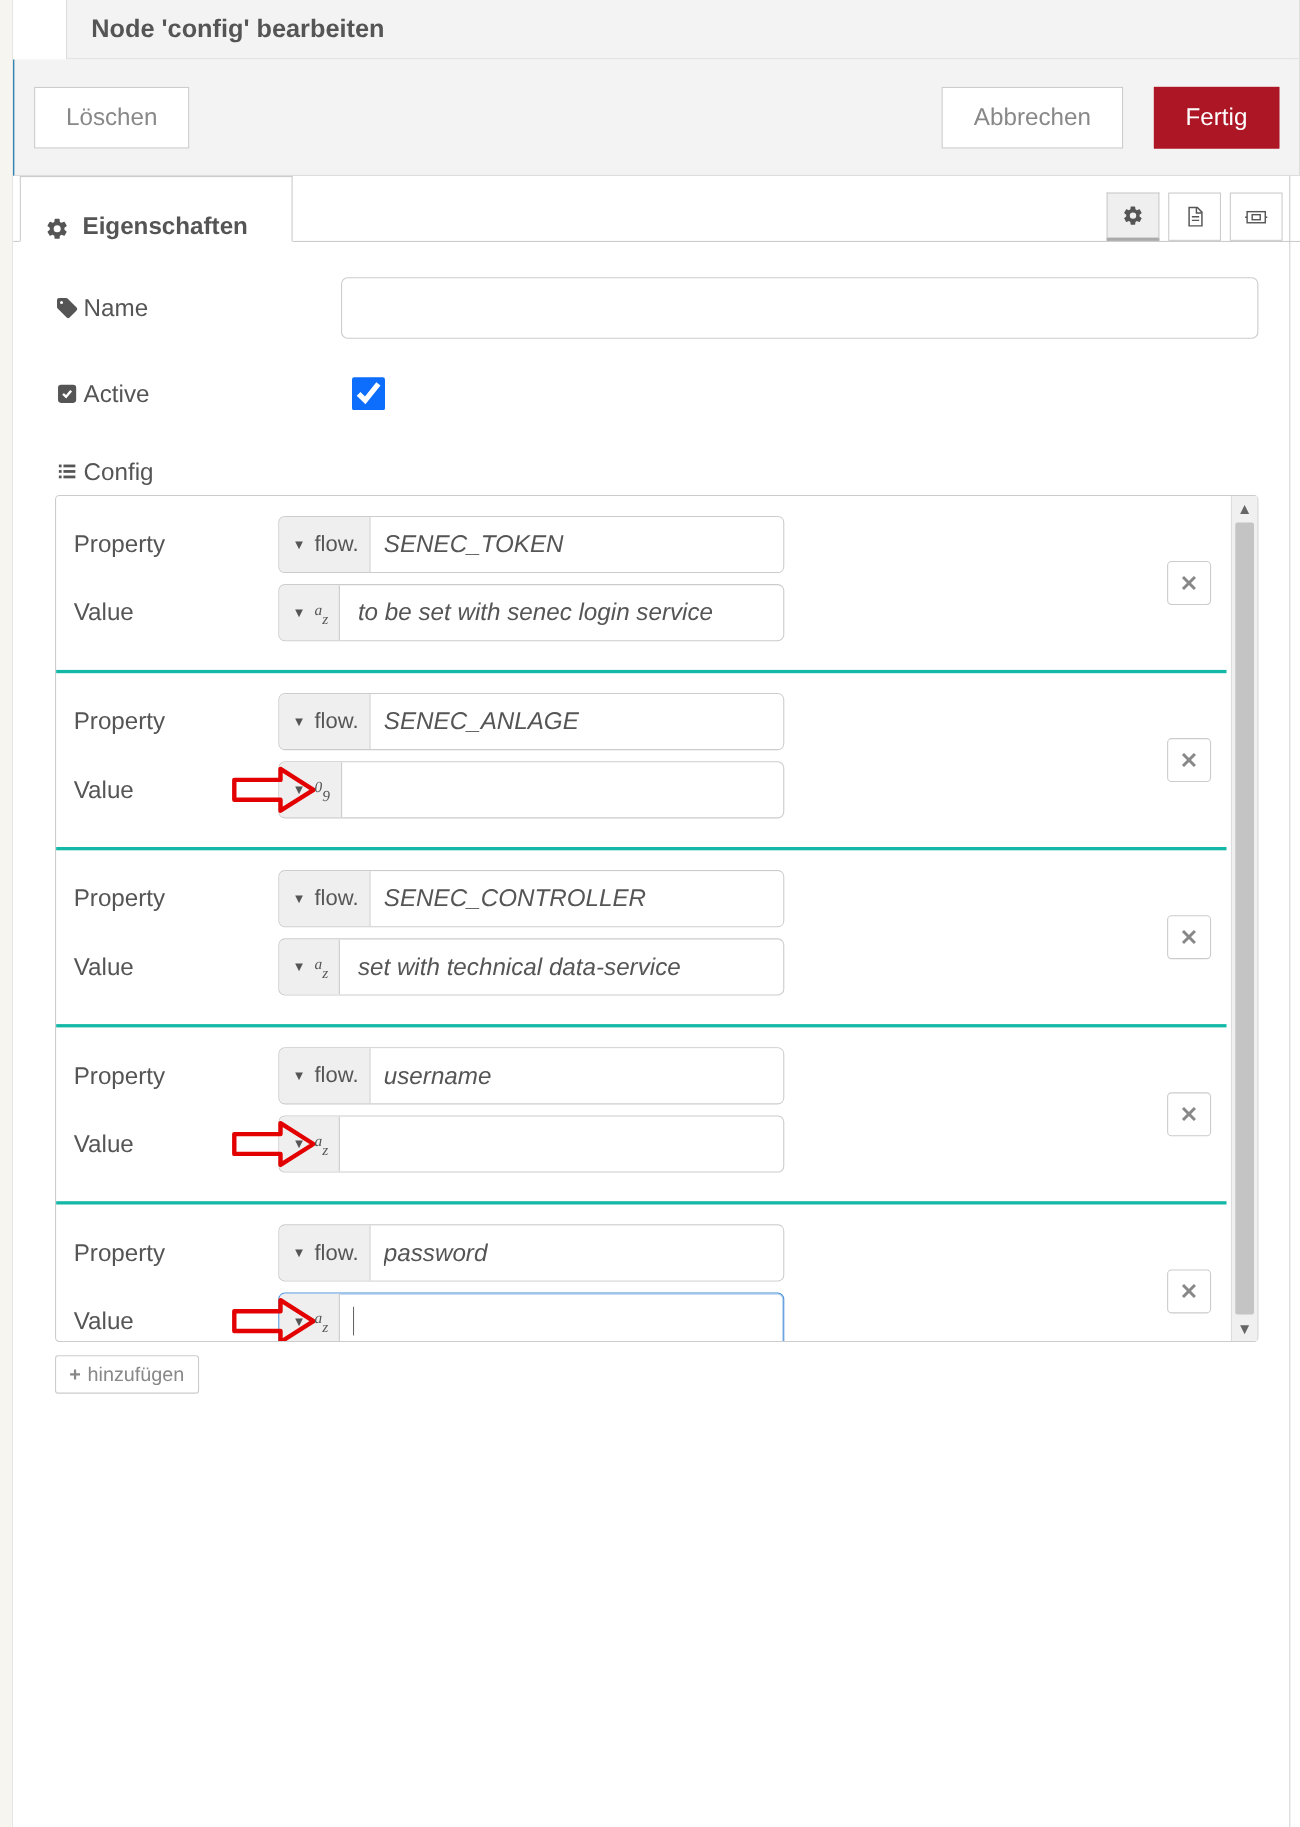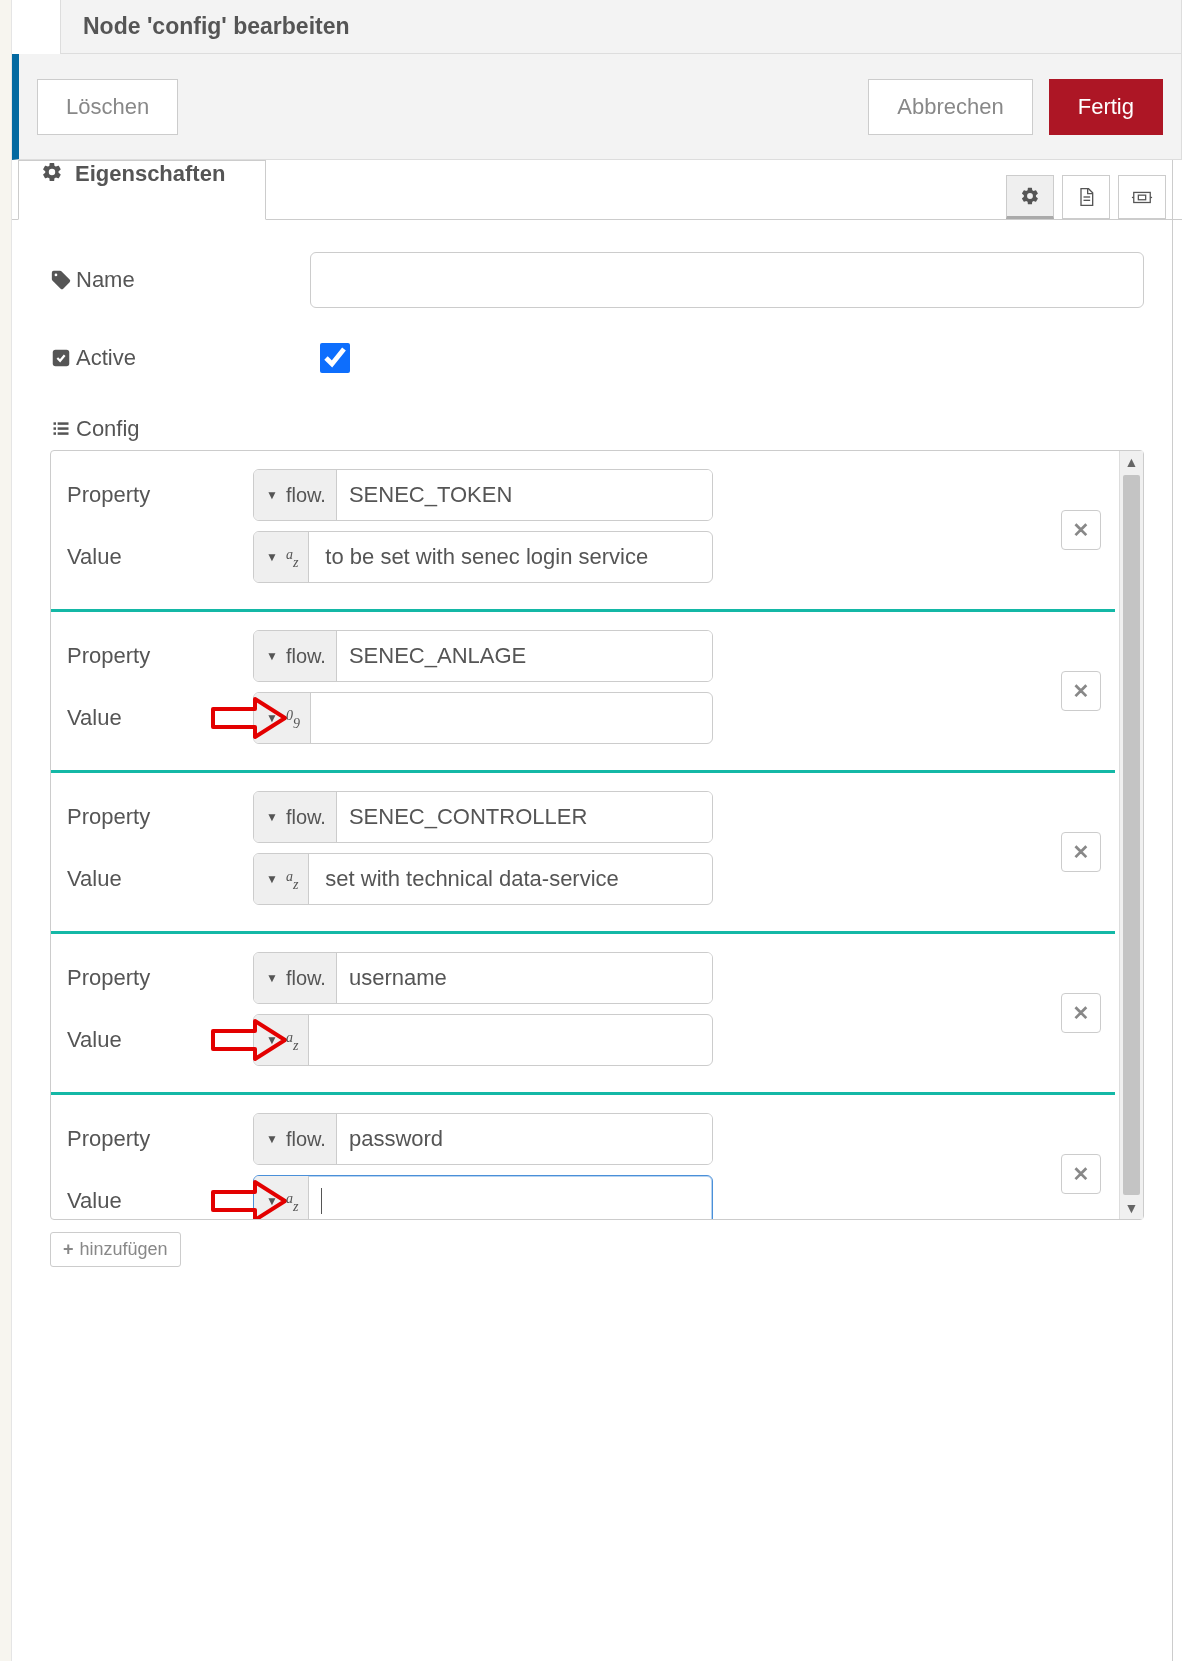--- a/index.html
+++ b/index.html
@@ -39,21 +39,21 @@
     padding: 0 22px;
     margin-left: 48px;
   }
   .titlebar h1 {
     margin: 0; font-size: 23px; font-weight: bold; color: #555;
   }
   .button-row {
     position: relative;
     height: 106px;
     background: #f3f3f3;
-    border-left: 7px solid #0369a1;
+    border-left: 1px solid #0369a1;
     border-right: 1px solid #ddd;
     border-bottom: 1px solid #ddd;
     display: flex; align-items: center;
     padding: 0 18px;
   }
   .btn {
     height: 56px;
     padding: 0 28px;
     font-size: 22px;
     border: 1px solid #ccc;
@@ -61,35 +61,35 @@
     color: #888;
     display: inline-flex; align-items: center; justify-content: center;
     cursor: pointer;
   }
   .btn-primary {
     background: #AD1625;
     border-color: #AD1625;
     color: #fff;
   }
   .spacer { flex: 1; }
-  .btn + .btn { margin-left: 16px; }
+  .btn + .btn { margin-left: 28px; }
   .tab-row {
     position: relative;
     height: 60px;
     border-bottom: 1px solid #ccc;
     display: flex;
     align-items: flex-end;
   }
   .tab-active {
     height: 60px;
     border: 1px solid #ccc;
     border-bottom: 1px solid #fff;
     margin-bottom: -1px;
     background: #fff;
-    display: flex; align-items: flex-start;
+    display: flex; align-items: flex-end;
     padding: 0 40px 0 22px;
     font-weight: bold;
     color: #555;
     gap: 12px;
     margin-top: 34px;
   }
   .icon-btn {
     width: 48px; height: 44px;
     border: 1px solid #ccc;
     background: #fff;
@@ -213,20 +213,21 @@
   }
   .typed-btn .caret { font-size: 12px; color: #555; }
   .typed-text {
     flex: 1;
     border: none; outline: none;
     height: 100%;
     padding: 0 12px;
     font-size: 22px;
     color: #555;
     background: #fff;
+    font-style: italic;
   }
   .delete-btn {
     position: absolute;
     right: 14px;
     top: 50%;
     transform: translateY(-50%);
     width: 40px; height: 40px;
     border: 1px solid #ccc;
     border-radius: 4px;
     background: #fff;

